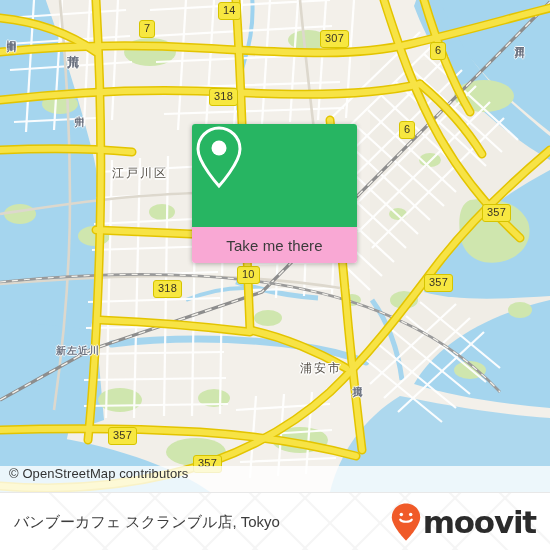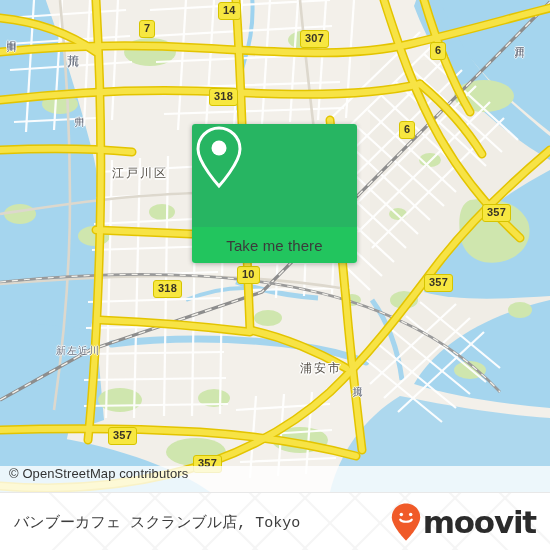--- a/index.html
+++ b/index.html
@@ -15,21 +15,21 @@
   #map svg{position:absolute;left:0;top:0;}
 
   
   .shield{
     position:absolute;
     background:#f7e740;
     border:1.5px solid #d6c400;
     border-radius:3px;
     color:#3a3526;
     font-size:11px;
-    font-weight:bold;
+    font-weight:normal;
     line-height:1;
     padding:2px 4px 3px 4px;
     letter-spacing:.2px;
     white-space:nowrap;
     font-family:"Liberation Sans","DejaVu Sans",sans-serif;
   }
 
   
   .place{
     position:absolute;
@@ -47,36 +47,37 @@
     position:absolute;
     color:#6b7280;
     font-size:10px;
     letter-spacing:1px;
     white-space:nowrap;
     writing-mode:vertical-rl;
     text-shadow:
       1px 0 0 rgba(255,255,255,.85), -1px 0 0 rgba(255,255,255,.85),
       0 1px 0 rgba(255,255,255,.85), 0 -1px 0 rgba(255,255,255,.85);
     font-family:"DejaVu Sans","Liberation Sans",sans-serif;
+    font-weight:bold;
   }
   .river.h{writing-mode:horizontal-tb;}
 
   
   #card{
     position:absolute;left:192px;top:124px;width:165px;height:139px;
     border-radius:3px;overflow:hidden;
     box-shadow:0 1px 5px rgba(0,0,0,.30);
     background:#fff;
   }
   #card-head{
     height:103px;background:#27b562;
     display:flex;align-items:center;justify-content:center;
   }
   #card-foot{
-    height:36px;background:#22c55e;
+    height:36px;background:#f9a8d4;
     display:flex;align-items:center;justify-content:center;
   }
   #card-foot span{
     color:#3b3b3b;font-size:15px;letter-spacing:.1px;
   }
 
   
   #attrib{
     position:absolute;left:0;top:466px;width:550px;height:26px;
     background:rgba(255,255,255,.78);
@@ -90,21 +91,21 @@
   #footer{
     position:absolute;left:0;top:492px;width:550px;height:58px;
     background:#fff;border-top:1px solid #e8e8e8;
     display:flex;align-items:center;justify-content:space-between;
     overflow:hidden;
   }
   #footer-bg{position:absolute;left:0;top:0;width:550px;height:58px;opacity:.5;}
   #footer-title{
     position:relative;z-index:2;
     padding-left:14px;color:#3c3c3c;font-size:15px;white-space:nowrap;
-    font-family:Liberation Mono, monospace;
+    font-family:Liberation Sans, sans-serif;
   }
   #brand{
     position:relative;z-index:2;
     display:flex;align-items:center;padding-right:14px;justify-content:space-between;
   }
   #brand-word{
     color:#2b2b2b;font-size:31px;font-weight:bold;letter-spacing:-1.2px;
     margin-left:2px;line-height:1;
     font-family:"DejaVu Sans","Liberation Sans",sans-serif;
   }
@@ -278,21 +279,21 @@
 
     <div class="river" style="left:4px;top:32px;">旧中川</div>
     <div class="river" style="left:64px;top:45px;font-size:12px;">荒川</div>
     <div class="river" style="left:72px;top:108px;">中川</div>
     <div class="river" style="left:512px;top:38px;">江戸川</div>
     <div class="river h" style="left:56px;top:344px;">新左近川</div>
     <div class="river" style="left:350px;top:378px;">境川</div>
 
     <div class="shield" style="left:218px;top:2px;">14</div>
     <div class="shield" style="left:139px;top:20px;">7</div>
-    <div class="shield" style="left:300px;top:30px;">307</div>
+    <div class="shield" style="left:320px;top:30px;">307</div>
     <div class="shield" style="left:430px;top:42px;">6</div>
     <div class="shield" style="left:209px;top:88px;">318</div>
     <div class="shield" style="left:399px;top:121px;">6</div>
     <div class="shield" style="left:482px;top:204px;">357</div>
     <div class="shield" style="left:237px;top:266px;">10</div>
     <div class="shield" style="left:153px;top:280px;">318</div>
     <div class="shield" style="left:424px;top:274px;">357</div>
     <div class="shield" style="left:108px;top:427px;">357</div>
     <div class="shield" style="left:193px;top:455px;">357</div>
 

